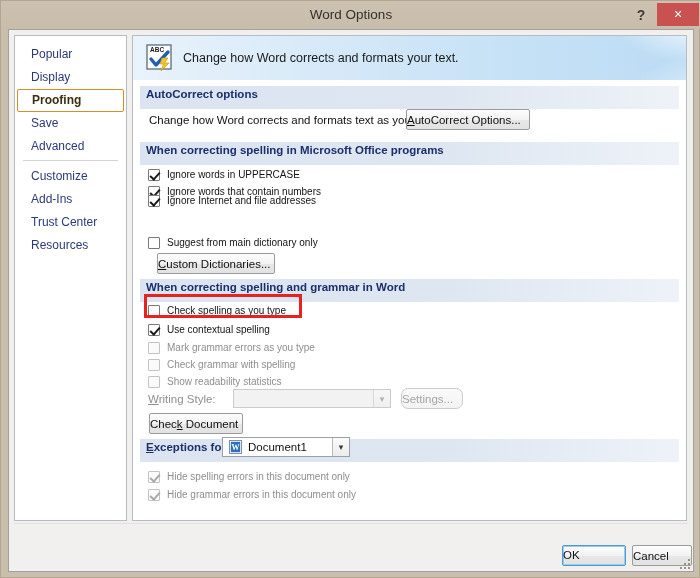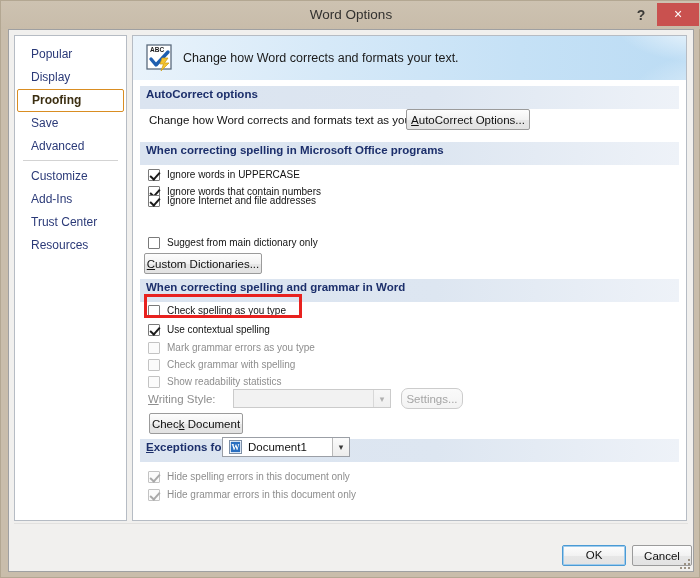--- a/index.html
+++ b/index.html
@@ -192,21 +192,20 @@
   .acc { text-decoration: underline; }
 
   
   .btn {
     position: absolute;
     background: linear-gradient(to bottom, #fdfdfd 0%, #f2f2f2 50%, #e7e7e7 51%, #e2e2e2 100%);
     border: 1px solid #9b9b9b;
     border-radius: 2px;
     font-size: 11.5px;
     color: #101010;
-    text-align: center;
     cursor: pointer;
     white-space: nowrap;
   }
   .btn.disabled {
     color: #a5a5a5;
     border-color: #cccccc;
     background: linear-gradient(to bottom, #fafafa 0%, #f3f3f3 100%);
     cursor: default;
     border-radius: 7px;
   }
@@ -342,21 +341,21 @@
       <span>Ignore words that contain numbers</span>
     </div>
     <div class="cbrow" style="left:15px; top:156px;">
       <span class="cbox checked"></span>
       <span>Ignore Internet and file addresses</span>
     </div>
     <div class="cbrow" style="left:15px; top:198px;">
       <span class="cbox"></span>
       <span>Suggest from main dictionary only</span>
     </div>
-    <div class="btn" style="left:11px; top:217px; width:118px; height:21px; line-height:20px;">
+    <div class="btn" style="left:24px; top:217px; width:118px; height:21px; line-height:20px;">
       <span class="acc">C</span><span>ustom Dictionaries...</span>
     </div>
 
     <div class="sec-head" style="top:243px;">When correcting spelling and grammar in Word</div>
 
     <div class="cbrow" style="left:15px; top:285px;">
       <span class="cbox checked"></span>
       <span>Use contextual spelling</span>
     </div>
     <div class="cbrow" style="left:15px; top:266px;">

